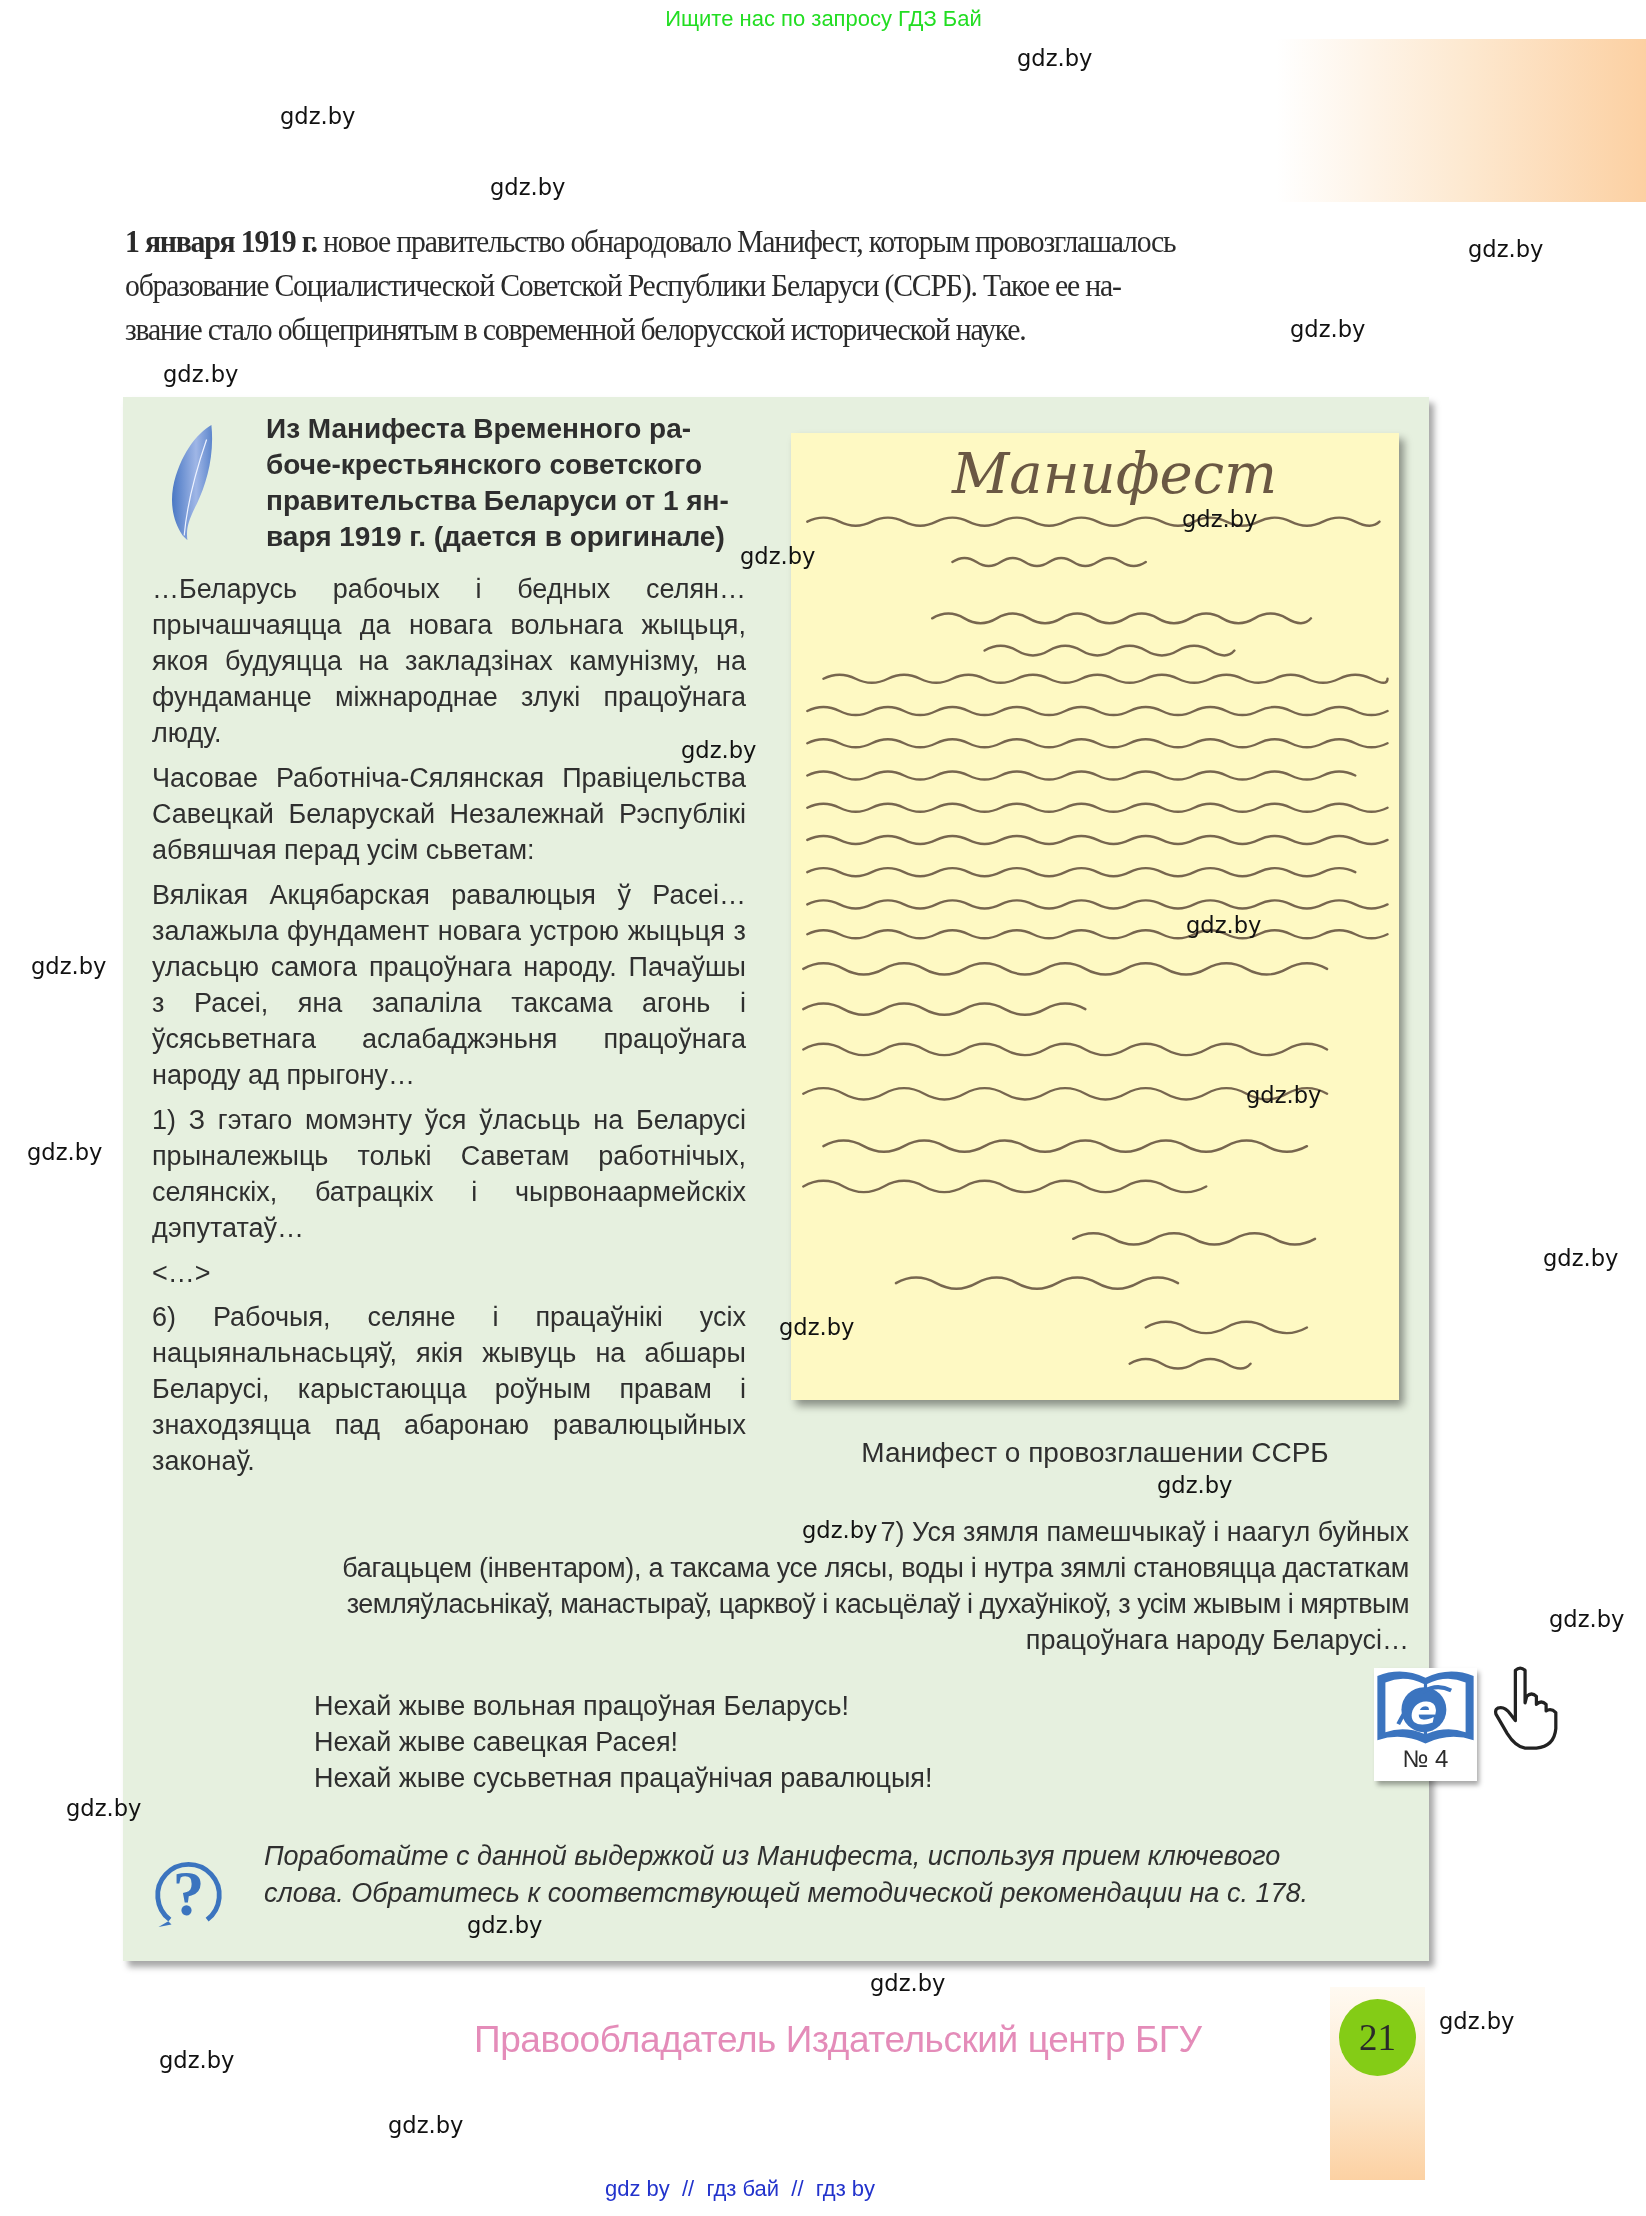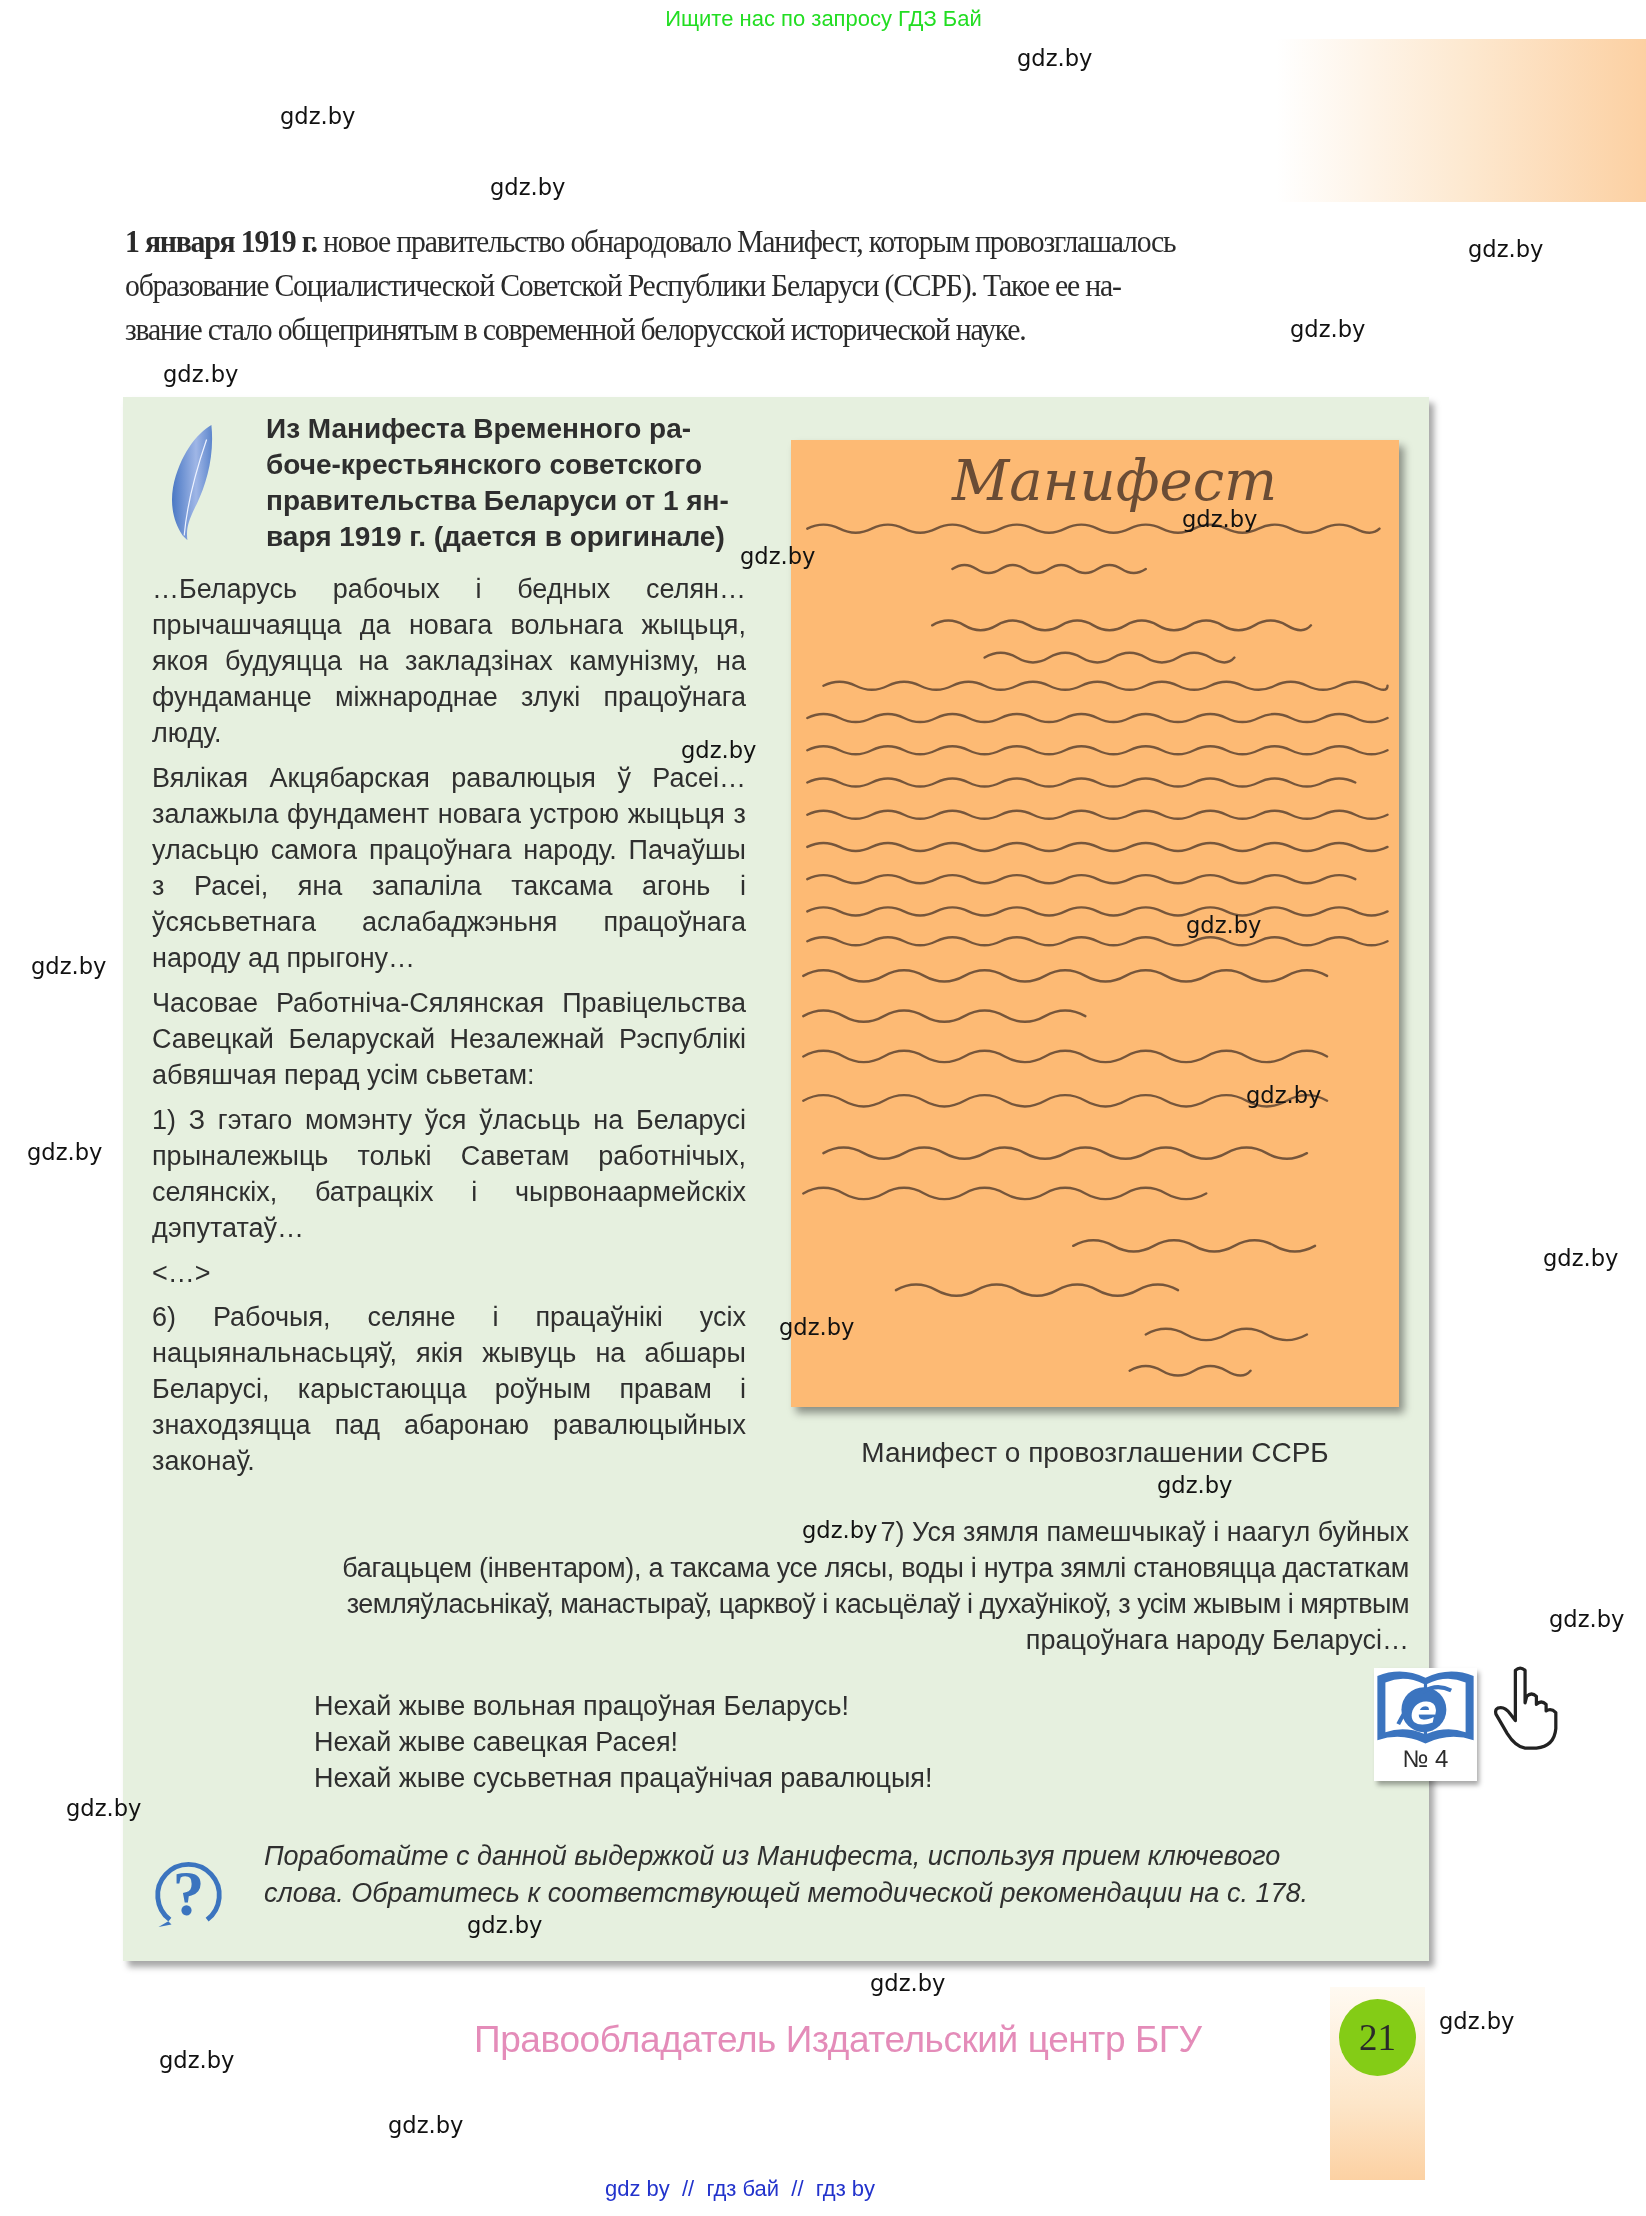--- a/index.html
+++ b/index.html
@@ -11,21 +11,21 @@
   .grad-page { left:1330px; top:1987px; width:95px; height:193px; background:linear-gradient(to bottom, #fffaf2 0%, #fde6c9 60%, #fcd1a3 100%); }
   .page-num-circle { left:1339px; top:1999px; width:77px; height:77px; border-radius:50%; background:#84cc16; display:flex; align-items:center; justify-content:center; font-family:"Liberation Serif", serif; font-size:37px; color:#2a2a2a; }
   .intro { left:125px; top:219px; width:1322px; font-family:"Liberation Serif", serif; font-size:32px; line-height:44px; color:#2b2b2b; letter-spacing:-1.3px; transform:scaleX(0.93); transform-origin:left top; }
   .intro b { font-weight:bold; }
   .box { left:123px; top:397px; width:1306px; height:1564px; background:#e6f0df; box-shadow:4.8px 6.4px 6.4px rgba(0,0,0,0.35); }
   .feather { left:165px; top:423px; width:56px; height:121px; }
   .doc-title { left:266px; top:411px; width:484px; font-size:28px; line-height:36px; font-weight:bold; color:#2e2e2e; }
   .doc-title .orig { font-weight:bold; }
   .col { left:152px; width:594px; font-size:27px; line-height:36px; color:#2f2f2f; text-align:justify; }
   .col p { margin:0 0 8.9px 0; }
-  .manifest-img { left:791px; top:433px; width:608px; height:967px; background:#fdba74; box-shadow:4.8px 6.4px 8px rgba(0,0,0,0.4); overflow:hidden;margin-top:7px; }
+  .manifest-img { left:791px; top:433px; width:608px; height:967px; background:#fef9c3; box-shadow:4.8px 6.4px 8px rgba(0,0,0,0.4); overflow:hidden; }
   .hand { position:absolute; font-family:"DejaVu Serif", serif; font-style:italic; color:#4a3528; white-space:nowrap; opacity:0.82; }
   .caption { left:791px; top:1437px; width:608px; text-align:center; font-size:28px; color:#2f2f2f; }
   .wide { left:152px; width:1257px; font-size:27px; line-height:36px; color:#2f2f2f;text-align:right; }
   .slogans { left:314px; top:1688px; font-size:27px; line-height:36px; color:#2f2f2f; }
   .qicon { left:152px; top:1850px; width:73px; height:81px; }
   .task { left:264px; top:1838px; width:1144px; font-style:italic; font-size:27px; line-height:37px; color:#2f2f2f; }
   .ebook { left:1374px; top:1668px; width:103px; height:113px; background:#ffffff; box-shadow:3.2px 4px 4.8px rgba(0,0,0,0.35); }
   .ebook .num { position:absolute; left:0; top:77px; width:103px; text-align:center; font-size:24px; color:#2b2b2b; }
   .hand-icon { left:1491px; top:1664px; width:73px; height:89px; }
   .copyright { left:434px; top:2019px; font-size:37px; color:#e48cb9; letter-spacing:-0.4px;margin-left:40px; }
@@ -62,22 +62,22 @@
 
 <div class="abs doc-title">
   <div>Из Манифеста Временного ра-</div>
   <div>боче-крестьянского советского</div>
   <div>правительства Беларуси от 1 ян-</div>
   <div><span>варя 1919 г.</span><span class="orig"> (дается в оригинале)</span></div>
 </div>
 
 <div class="abs col" style="top:571px;">
   <p>…Беларусь рабочых і бедных селян… прычашчаяцца да новага вольнага жыцьця, якоя будуяцца на закладзінах камунізму, на фундаманце міжнароднае злукі працоўнага люду.</p>
+  <p>Часовае Работніча-Сялянская Правіцельства Савецкай Беларускай Незалежнай Рэспублікі абвяшчая перад усім сьветам:</p>
   <p>Вялікая Акцябарская равалюцыя ў Расеі… залажыла фундамент новага устрою жыцьця з уласьцю самога працоўнага народу. Пачаўшы з Расеі, яна запаліла таксама агонь і ўсясьветнага аслабаджэньня працоўнага народу ад прыгону…</p>
-  <p>Часовае Работніча-Сялянская Правіцельства Савецкай Беларускай Незалежнай Рэспублікі абвяшчая перад усім сьветам:</p>
   <p>1) З гэтаго момэнту ўся ўласьць на Беларусі прыналежыць толькі Саветам работнічых, селянскіх, батрацкіх і чырвонаармейскіх дэпутатаў…</p>
   <p style="text-align:left;">&lt;…&gt;</p>
   <p>6) Рабочыя, селяне і працаўнікі усіх нацыянальнасьцяў, якія жывуць на абшары Беларусі, карыстаюцца роўным правам і знаходзяцца пад абаронаю равалюцыйных законаў.</p>
 </div>
 
 <div class="abs manifest-img">
   <div class="hand" style="left:161px; top:8px; font-size:56px;">Манифест</div>
   <div>
     <svg width="608" height="967" viewBox="0 0 754 1200" style="position:absolute;left:0;top:0;">
       <g stroke="#4a3528" stroke-width="3" fill="none" opacity="0.75" stroke-linecap="round">

